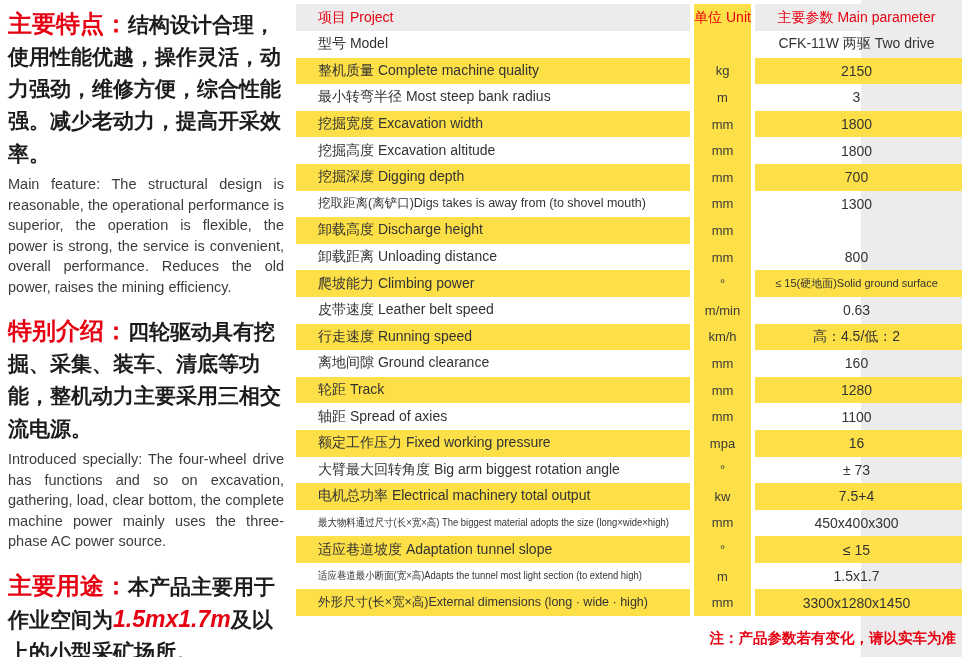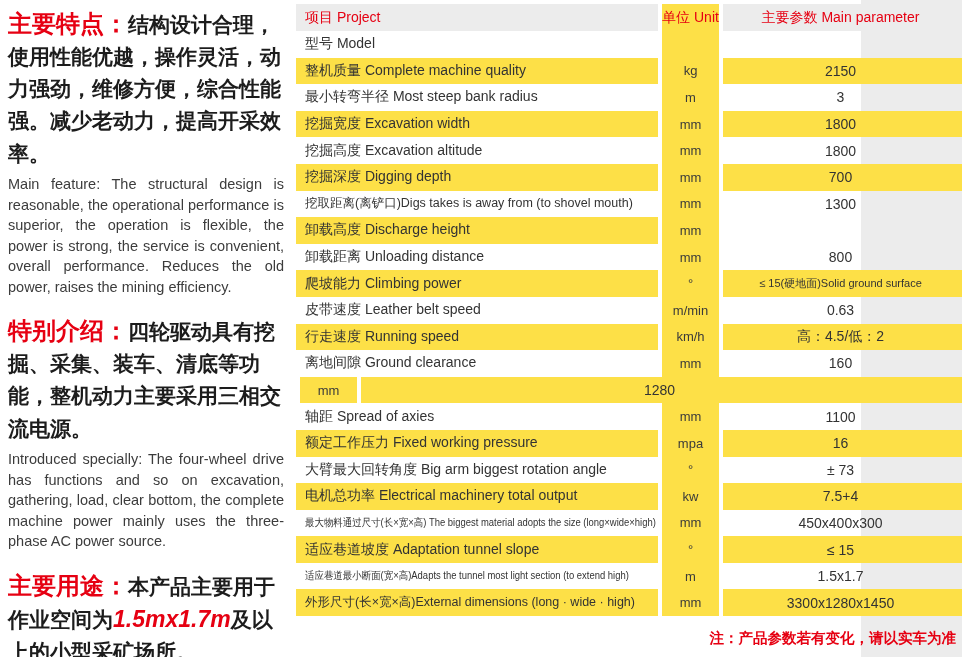--- a/index.html
+++ b/index.html
@@ -18,21 +18,21 @@
   .cn .hl { color:var(--red); font-size:23px; font-weight:bold;font-style:italic; }
   .en { font-size:14.5px; line-height:20.5px; color:#3c3c3c; margin-top:4px; text-align:justify; font-weight:normal; }
   .en .hl { color:var(--red); font-size:17px; font-weight:bold; }
   .mt { margin-top:18px; }
 
   
   .tablewrap { position:absolute; left:296px; top:4px; width:666px; }
   .row { display:flex; height:26.6px; }
   .row.header { height:27px; }
   .cell { display:flex; align-items:center; }
-  .c1 { width:362px; padding-left:9px; font-size:14px; color:#333; background:#fff; overflow:hidden; }
+  .c1 { width:394px; padding-left:22px; font-size:14px; color:#333; background:#fff; overflow:hidden; }
   .c1 .txt { white-space:nowrap; display:inline-block; }
   .c1.sm .txt { font-size:12.5px; }
   .c1.xs .txt { font-size:10.5px; transform:scaleX(.9); transform-origin:left center; }
   .gap { width:4px; background:#fff; }
   .c2 { width:57px; justify-content:center; font-size:13px; color:#3a3a3a; background:#fde047; }
   .c3 { flex:1; justify-content:center; padding-right:4px; font-size:14px; color:#333;
         background:linear-gradient(90deg,#fff 0 96px,transparent 96px); }
   .c3.sm { font-size:11px; white-space:nowrap; }
   .row.gray .c1, .row.gray .c3 { background:#fde047; }
   .row.header .c1, .row.header .c3 { background:#ececec; }
@@ -70,20 +70,21 @@
       <div class="cell c3">主要参数 Main parameter</div>
     </div>
     <div>
         <div class="row">
           <div class="cell c1">
             <span class="txt">型号 Model</span>
           </div>
           <div class="gap"></div>
           <div class="cell c2"></div>
           <div class="gap"></div>
+          <div class="cell c3">CFK-11W 两驱 Two drive</div>
         </div>
         <div class="row gray">
           <div class="cell c1">
             <span class="txt">整机质量 Complete machine quality</span>
           </div>
           <div class="gap"></div>
           <div class="cell c2">kg</div>
           <div class="gap"></div>
           <div class="cell c3">2150</div>
         </div>
@@ -179,20 +180,23 @@
         <div class="row">
           <div class="cell c1">
             <span class="txt">离地间隙 Ground clearance</span>
           </div>
           <div class="gap"></div>
           <div class="cell c2">mm</div>
           <div class="gap"></div>
           <div class="cell c3">160</div>
         </div>
         <div class="row gray">
+          <div class="cell c1">
+            <span class="txt">轮距 Track</span>
+          </div>
           <div class="gap"></div>
           <div class="cell c2">mm</div>
           <div class="gap"></div>
           <div class="cell c3">1280</div>
         </div>
         <div class="row">
           <div class="cell c1">
             <span class="txt">轴距 Spread of axies</span>
           </div>
           <div class="gap"></div>

